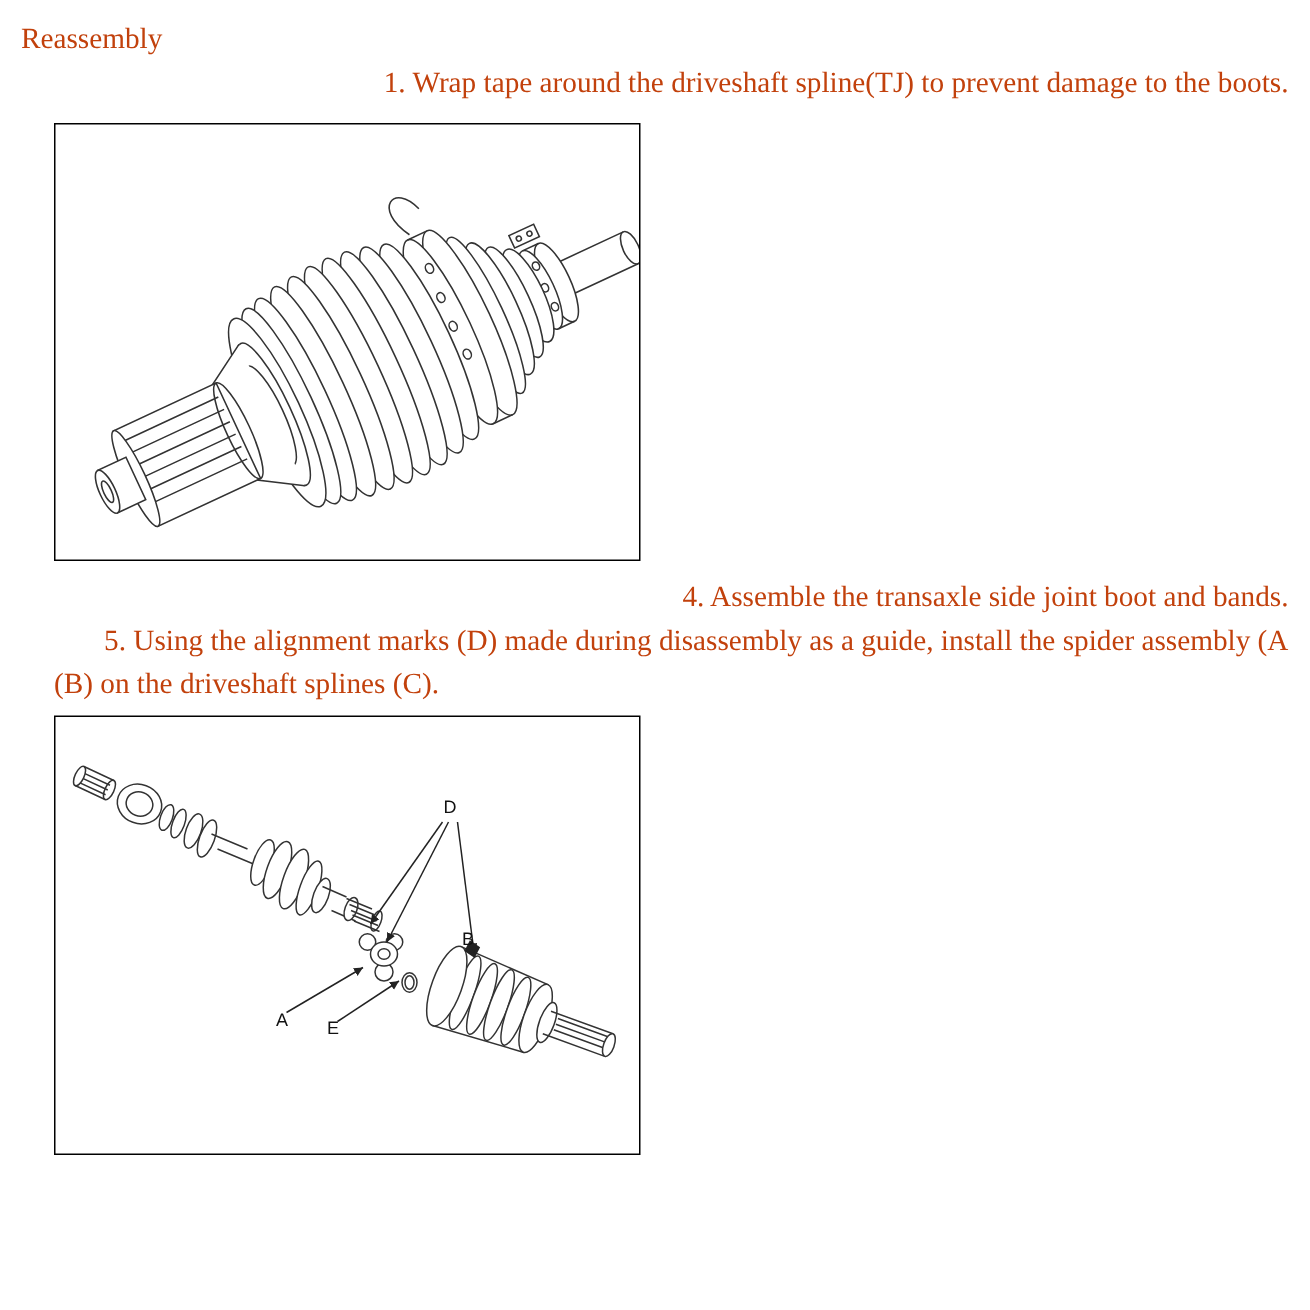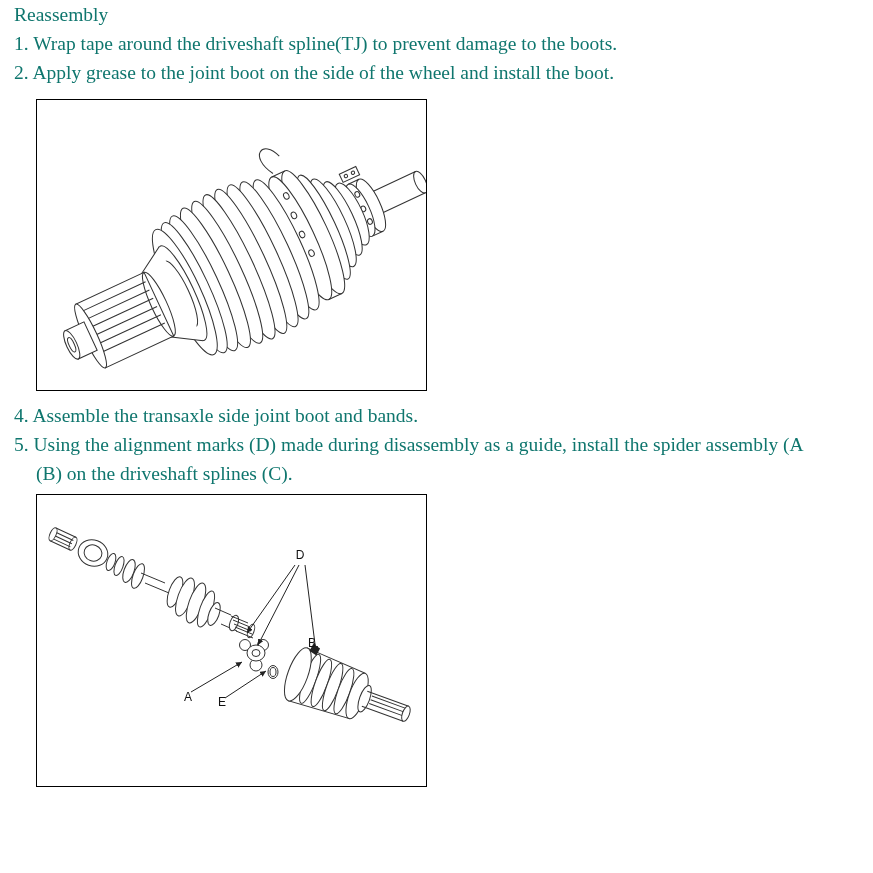--- a/index.html
+++ b/index.html
@@ -1,29 +1,29 @@
 <!DOCTYPE html>
 <html><head>
 <meta charset="utf-8">
 <style>
   html,body{margin:0;padding:0;background:#fff;}
   .page{
     position:relative;
     width:873px;height:873px;
     box-sizing:border-box;
-    padding:0 14px;
+    padding:12px 14px;
     overflow:hidden;
     background:#fff;
-    color:#0f766e;
+    color:#c2410c;
     font-family:"Liberation Serif", serif;
     font-size:19.5px;
     line-height:29px;
   }
   .heading{font-weight:normal;}
-  .step{padding-left:22px;text-indent:-22px;}
+  .step{padding-left:22px;text-indent:-22px;text-align:right;}
   .step-cont{padding-left:22px;}
   .nowrap{white-space:nowrap;overflow:hidden;}
   .figure{
     width:389px;border:1px solid #000;
     margin:12px 0 10px 22px;
     background:#fff;
   }
   .figure.f1{height:290px;margin-top:12px;}
   .figure.f2{height:291px;margin-top:6px;}
   .figure svg{display:block;width:100%;height:100%;}
@@ -31,21 +31,20 @@
   svg text{font-family:"Liberation Sans", sans-serif;font-size:12px;fill:#111;stroke:none;}
 </style>
 </head>
 <body>
 
 <div class="page">
 
   <div class="heading">Reassembly</div>
 
   <div class="step">1. Wrap tape around the driveshaft spline(TJ) to prevent damage to the boots.</div>
-  <div class="step">2. Apply grease to the joint boot on the side of the wheel and install the boot.</div>
 
   <div class="figure f1">
     <svg viewBox="0 0 389 288">
       <g transform="translate(30,246) rotate(-25) scale(1.3)" stroke="#333" fill="none" stroke-width="0.8">
 
         <path d="M262,-9 H300 M262,9 H300"></path>
         <ellipse cx="300" cy="0" rx="4" ry="9"></ellipse>
 
         <path d="M246,-25 h14 v-7 h-14 z" fill="#fff"></path>
         <circle cx="250" cy="-28.5" r="1.3"></circle>

